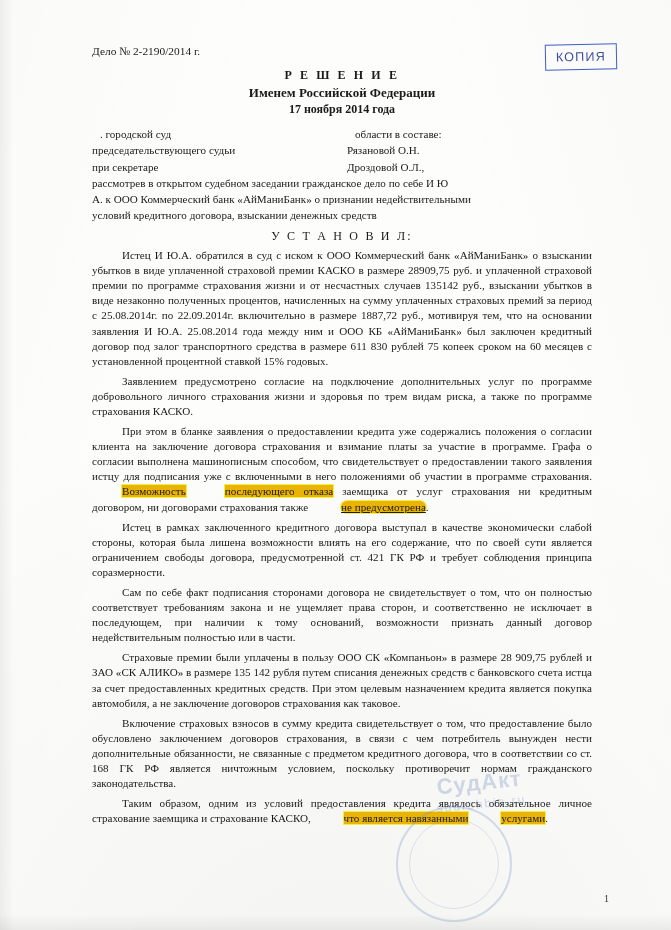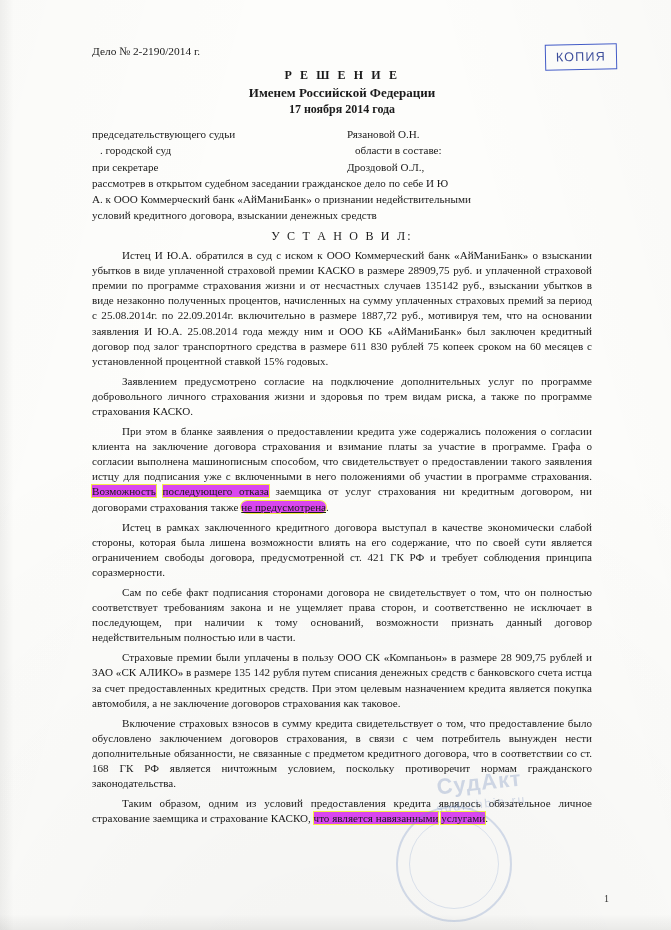--- a/index.html
+++ b/index.html
@@ -109,22 +109,23 @@
   p.para {
     margin: 0 0 0 0;
     text-align: justify;
     text-indent: 30px;
     line-height: 15.1px;
   }
   p.para + p.para {
     margin-top: 5px;
   }
   .hl {
-    background: #d946ef;
+    background: #eab308;
     box-shadow: 0 0 0 1px #f5ee45;
+    margin-left: 30px;
   }
   .underline {
     text-decoration: underline;
     border-radius: 6px;
   }
   .watermark {
     position: absolute;
     left: 330px;
     top: 770px;
     width: 300px;
@@ -209,26 +210,26 @@
     <div class="case-no">Дело № 2-2190/2014 г.</div>
 
     <div class="title-block">
       <div class="title-main">Р Е Ш Е Н И Е</div>
       <div class="title-sub">Именем Российской Федерации</div>
       <div class="title-date">17 ноября 2014 года</div>
     </div>
 
     <div class="court-lines">
       <div class="court-row">
+        <div class="court-left court-indent">. городской суд</div>
+        <div class="court-right">области в составе:</div>
+      </div>
+      <div class="court-row">
         <div class="court-left">председательствующего судьи</div>
         <div class="court-right">Рязановой О.Н.</div>
-      </div>
-      <div class="court-row">
-        <div class="court-left court-indent">. городской суд</div>
-        <div class="court-right">области в составе:</div>
       </div>
       <div class="court-row">
         <div class="court-left">при секретаре</div>
         <div class="court-right">Дроздовой О.Л.,</div>
       </div>
       <div class="full-line">рассмотрев в открытом судебном заседании гражданское дело по себе И          Ю</div>
       <div class="full-line">А.          к ООО  Коммерческий банк «АйМаниБанк» о признании недействительными</div>
       <div class="full-line">условий кредитного договора, взыскании денежных средств</div>
     </div>
 

